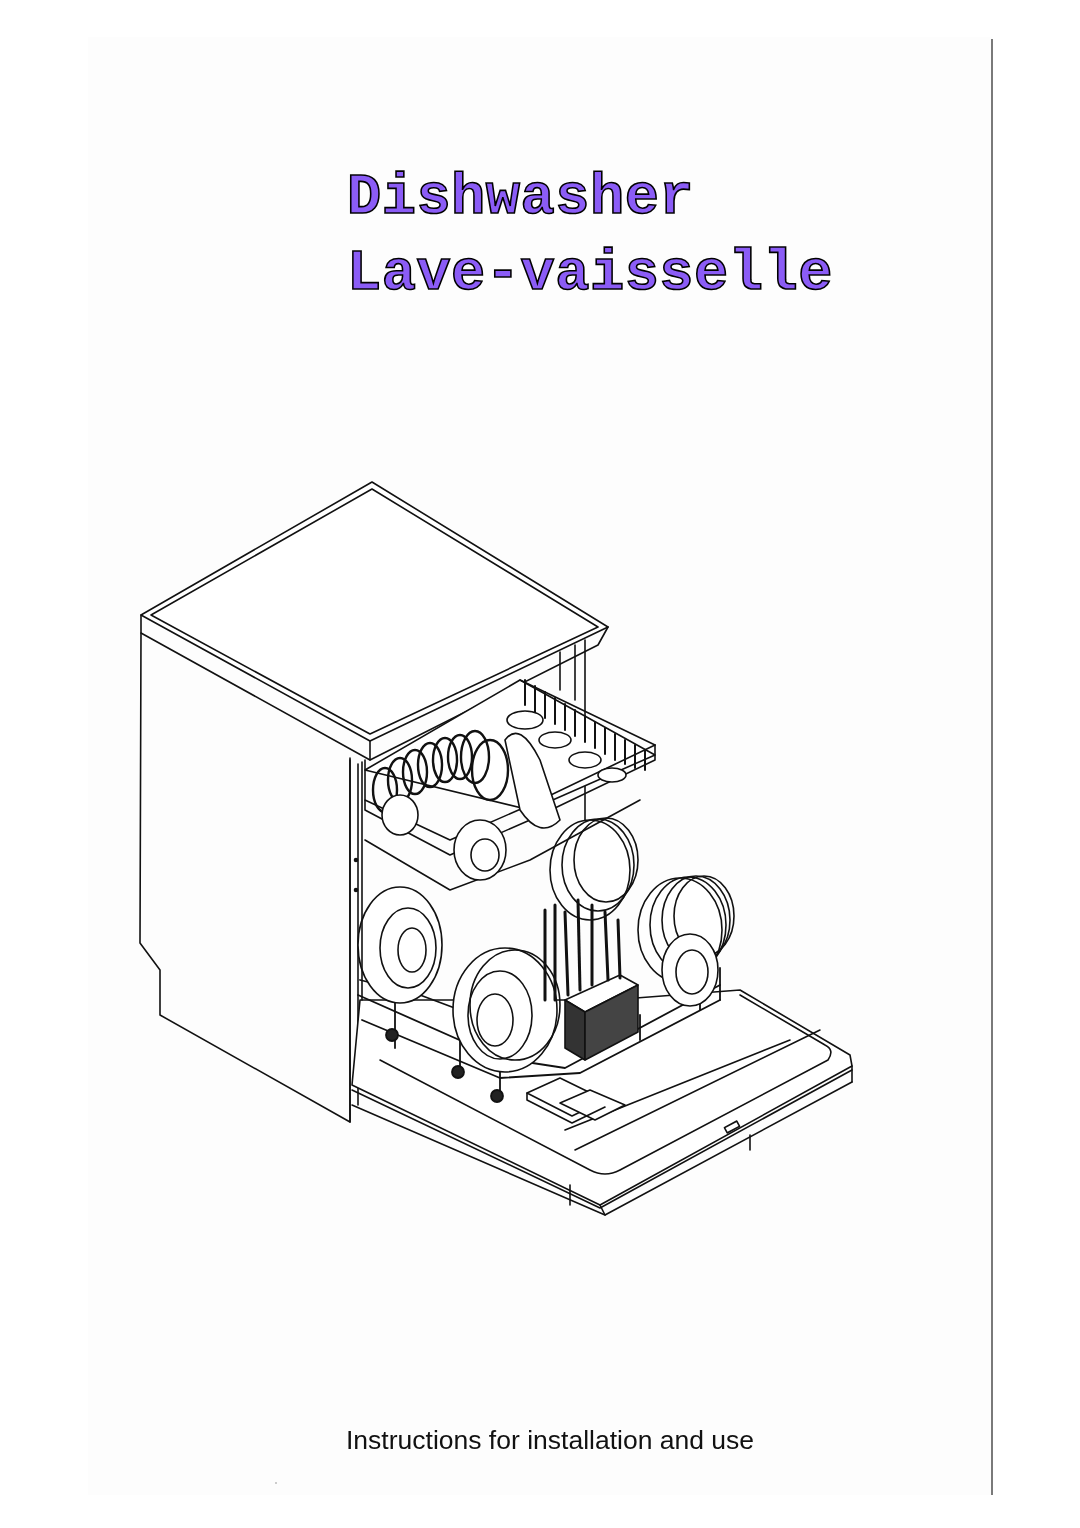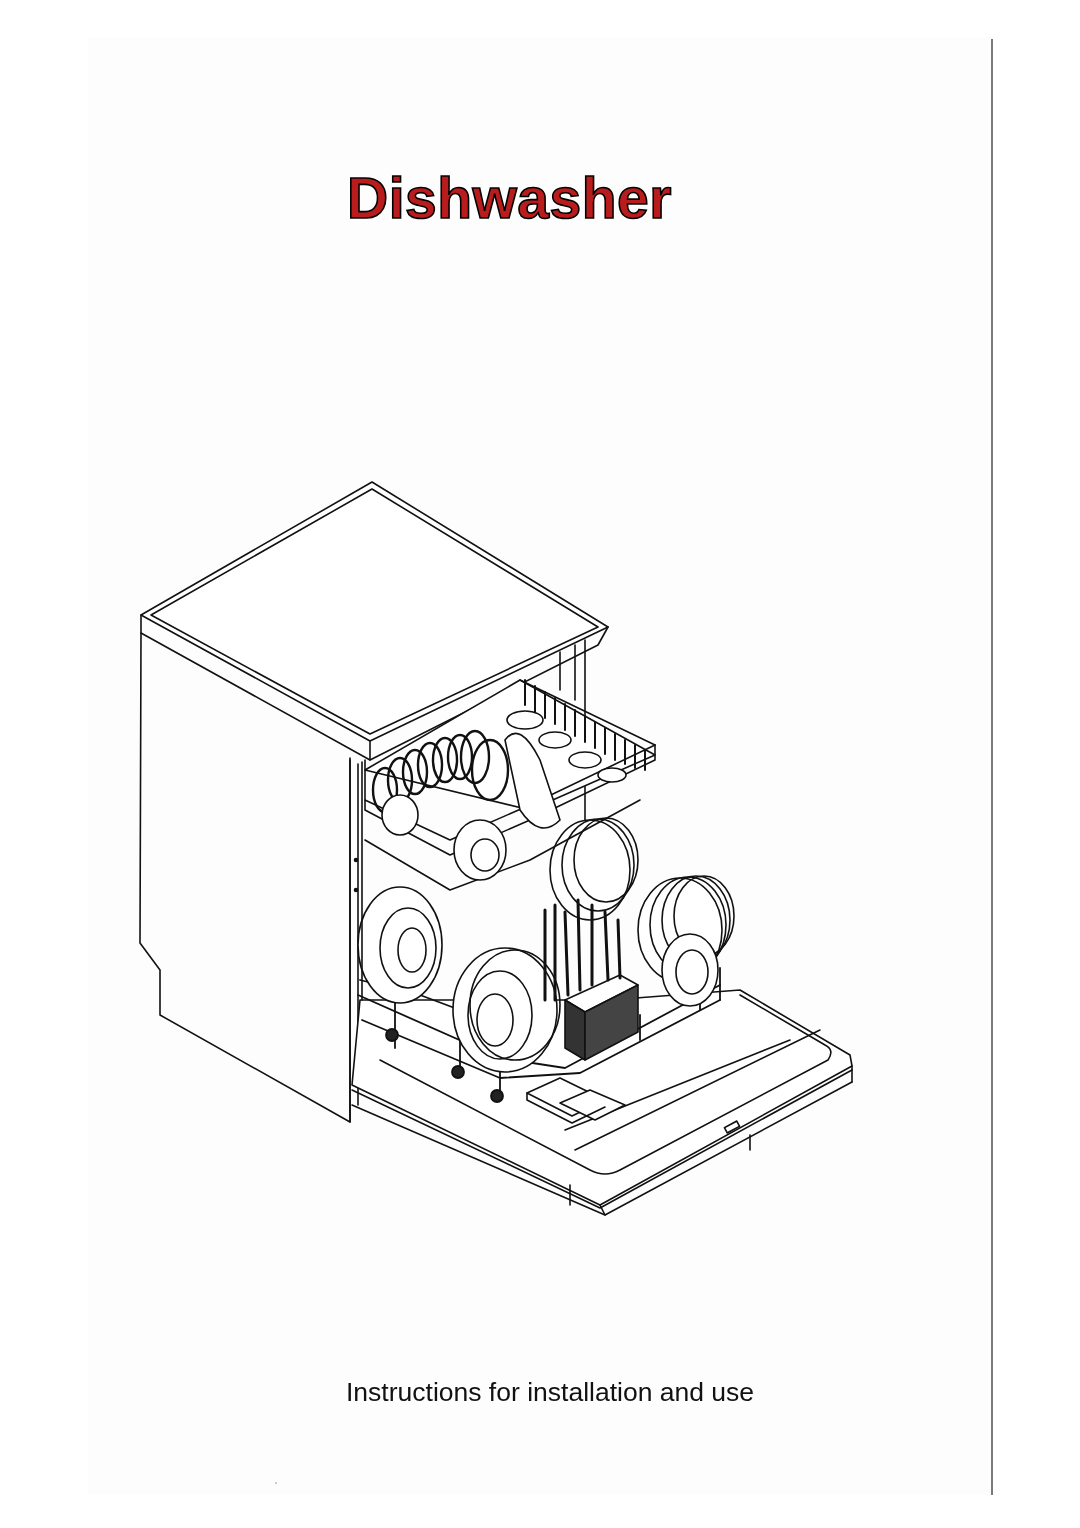--- a/index.html
+++ b/index.html
@@ -11,43 +11,44 @@
   .page-area {
     position: absolute; left: 88px; top: 37px; width: 904px; height: 1458px;
     background: #fdfdfd;
   }
   .edge-line {
     position: absolute; left: 991px; top: 39px; width: 2px; height: 1456px;
     background: #7a7a7a;
   }
   .title {
     position: absolute; left: 347px; top: 160px;
-    font-family: Liberation Sans, sans-serif;
-    font-weight: 900; font-size: 57px; line-height: 76px; color: #b91c1c;
+    font-family: Liberation Mono, monospace;
+    font-weight: 900; font-size: 57px; line-height: 76px; color: #8b5cf6;
     letter-spacing: 0.5px;
     -webkit-text-stroke: 1.6px #000;
   }
   .title div { white-space: nowrap; }
   .subtitle {
     position: absolute; left: 346px; top: 1375px;
     font-family: "Liberation Sans", sans-serif;
     font-size: 26.5px; line-height: 34px; color: #111;
   }
-  .subtitle div { white-space: nowrap; }
+  .subtitle div { white-space: nowrap; margin-top: 48px; }
   .illustration { position: absolute; left: 0; top: 0; }
   .speck { position: absolute; width: 2px; height: 2px; background: #bbb; border-radius: 1px; }
 </style>
 </head>
 <body>
 
 <div class="page-area"></div>
 <div class="edge-line"></div>
 
 <div class="title">
   <div>Dishwasher</div>
+  <div>Lave-vaisselle</div>
 </div>
 
 <svg class="illustration" width="1080" height="1528" viewBox="0 0 1080 1528" xmlns="http://www.w3.org/2000/svg" fill="none" stroke="#111" stroke-width="1.6" stroke-linejoin="round" stroke-linecap="round">
 
   <g>
     <polygon points="372,482 608,627 370,741 141,615" fill="#fff"></polygon>
     <polygon points="372,489 598,627 370,734 151,615"></polygon>
     <polyline points="141,615 141,633 370,760 598,645 608,627"></polyline>
     <line x1="370" y1="741" x2="370" y2="760"></line>
   </g>

